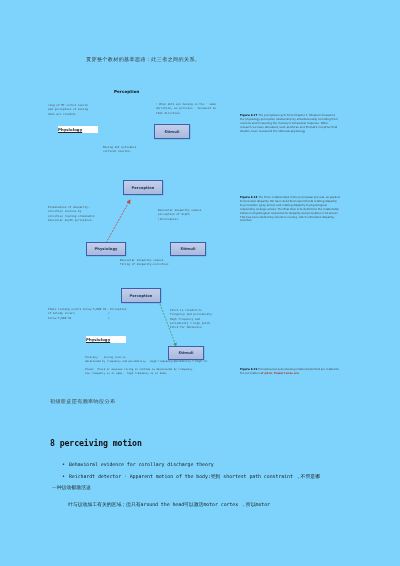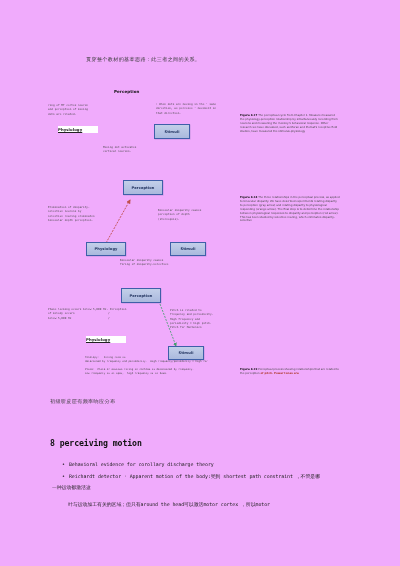--- a/index.html
+++ b/index.html
@@ -11,21 +11,21 @@
     width: 400px;
     height: 566px;
     position: relative;
     font-family: "Liberation Serif", serif;
     color: #1a1a1a;
     overflow: hidden;
   }
   .page {
     position: absolute;
     inset: 0;
-    background: #f0abfc;
+    background: #7dd3fc;
   }
 
   .cn-line {
     position: absolute;
     font-family: "DejaVu Sans", sans-serif;
     font-size: 5.1px;
     line-height: 8px;
     color: #3a3a3a;
     letter-spacing: 0.35px;
     white-space: nowrap;

